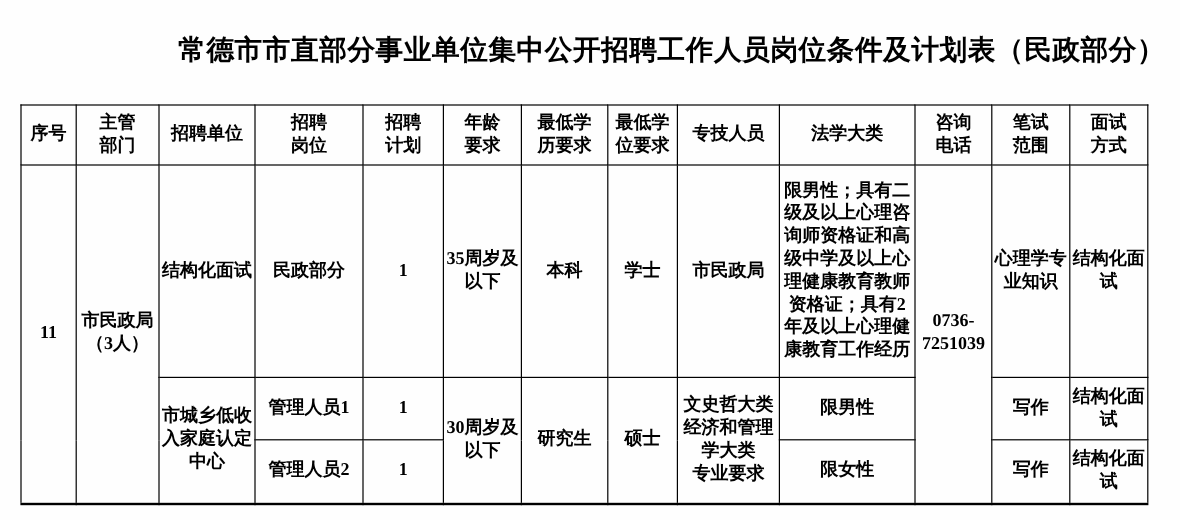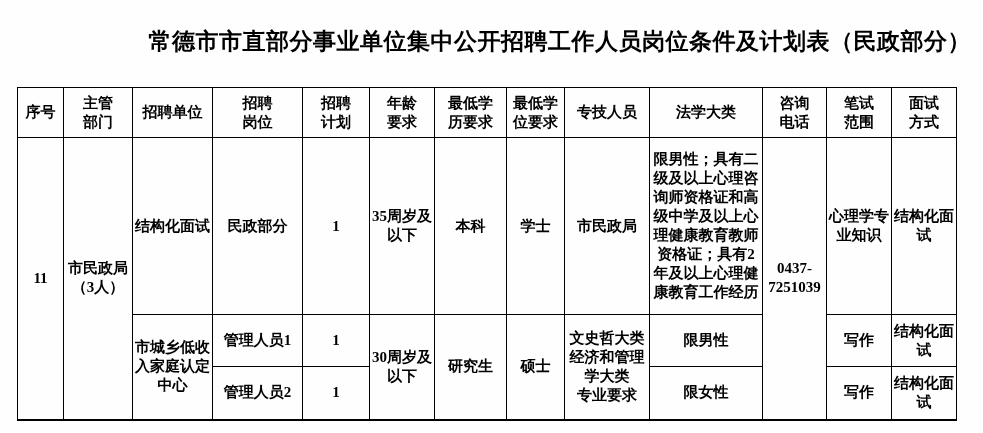--- a/index.html
+++ b/index.html
@@ -98,21 +98,21 @@
     <td rowspan="3">11</td>
     <td rowspan="3">市民政局（3人）</td>
     <td>结构化面试</td>
     <td>民政部分</td>
     <td>1</td>
     <td class="pad1">35周岁及以下</td>
     <td>本科</td>
     <td>学士</td>
     <td>市民政局</td>
     <td class="left">限男性；具有二级及以上心理咨询师资格证和高级中学及以上心理健康教育教师资格证；具有2年及以上心理健康教育工作经历</td>
-    <td rowspan="3" class="pad1">0437-7251039</td>
+    <td rowspan="3" class="pad1">0736-7251039</td>
     <td>心理学专业知识</td>
     <td class="pad4">结构化面试</td>
   </tr>
 
   <tr class="r2">
     <td rowspan="2">市城乡低收入家庭认定中心</td>
     <td>管理人员1</td>
     <td>1</td>
     <td rowspan="2" class="pad1">30周岁及以下</td>
     <td rowspan="2">研究生</td>

